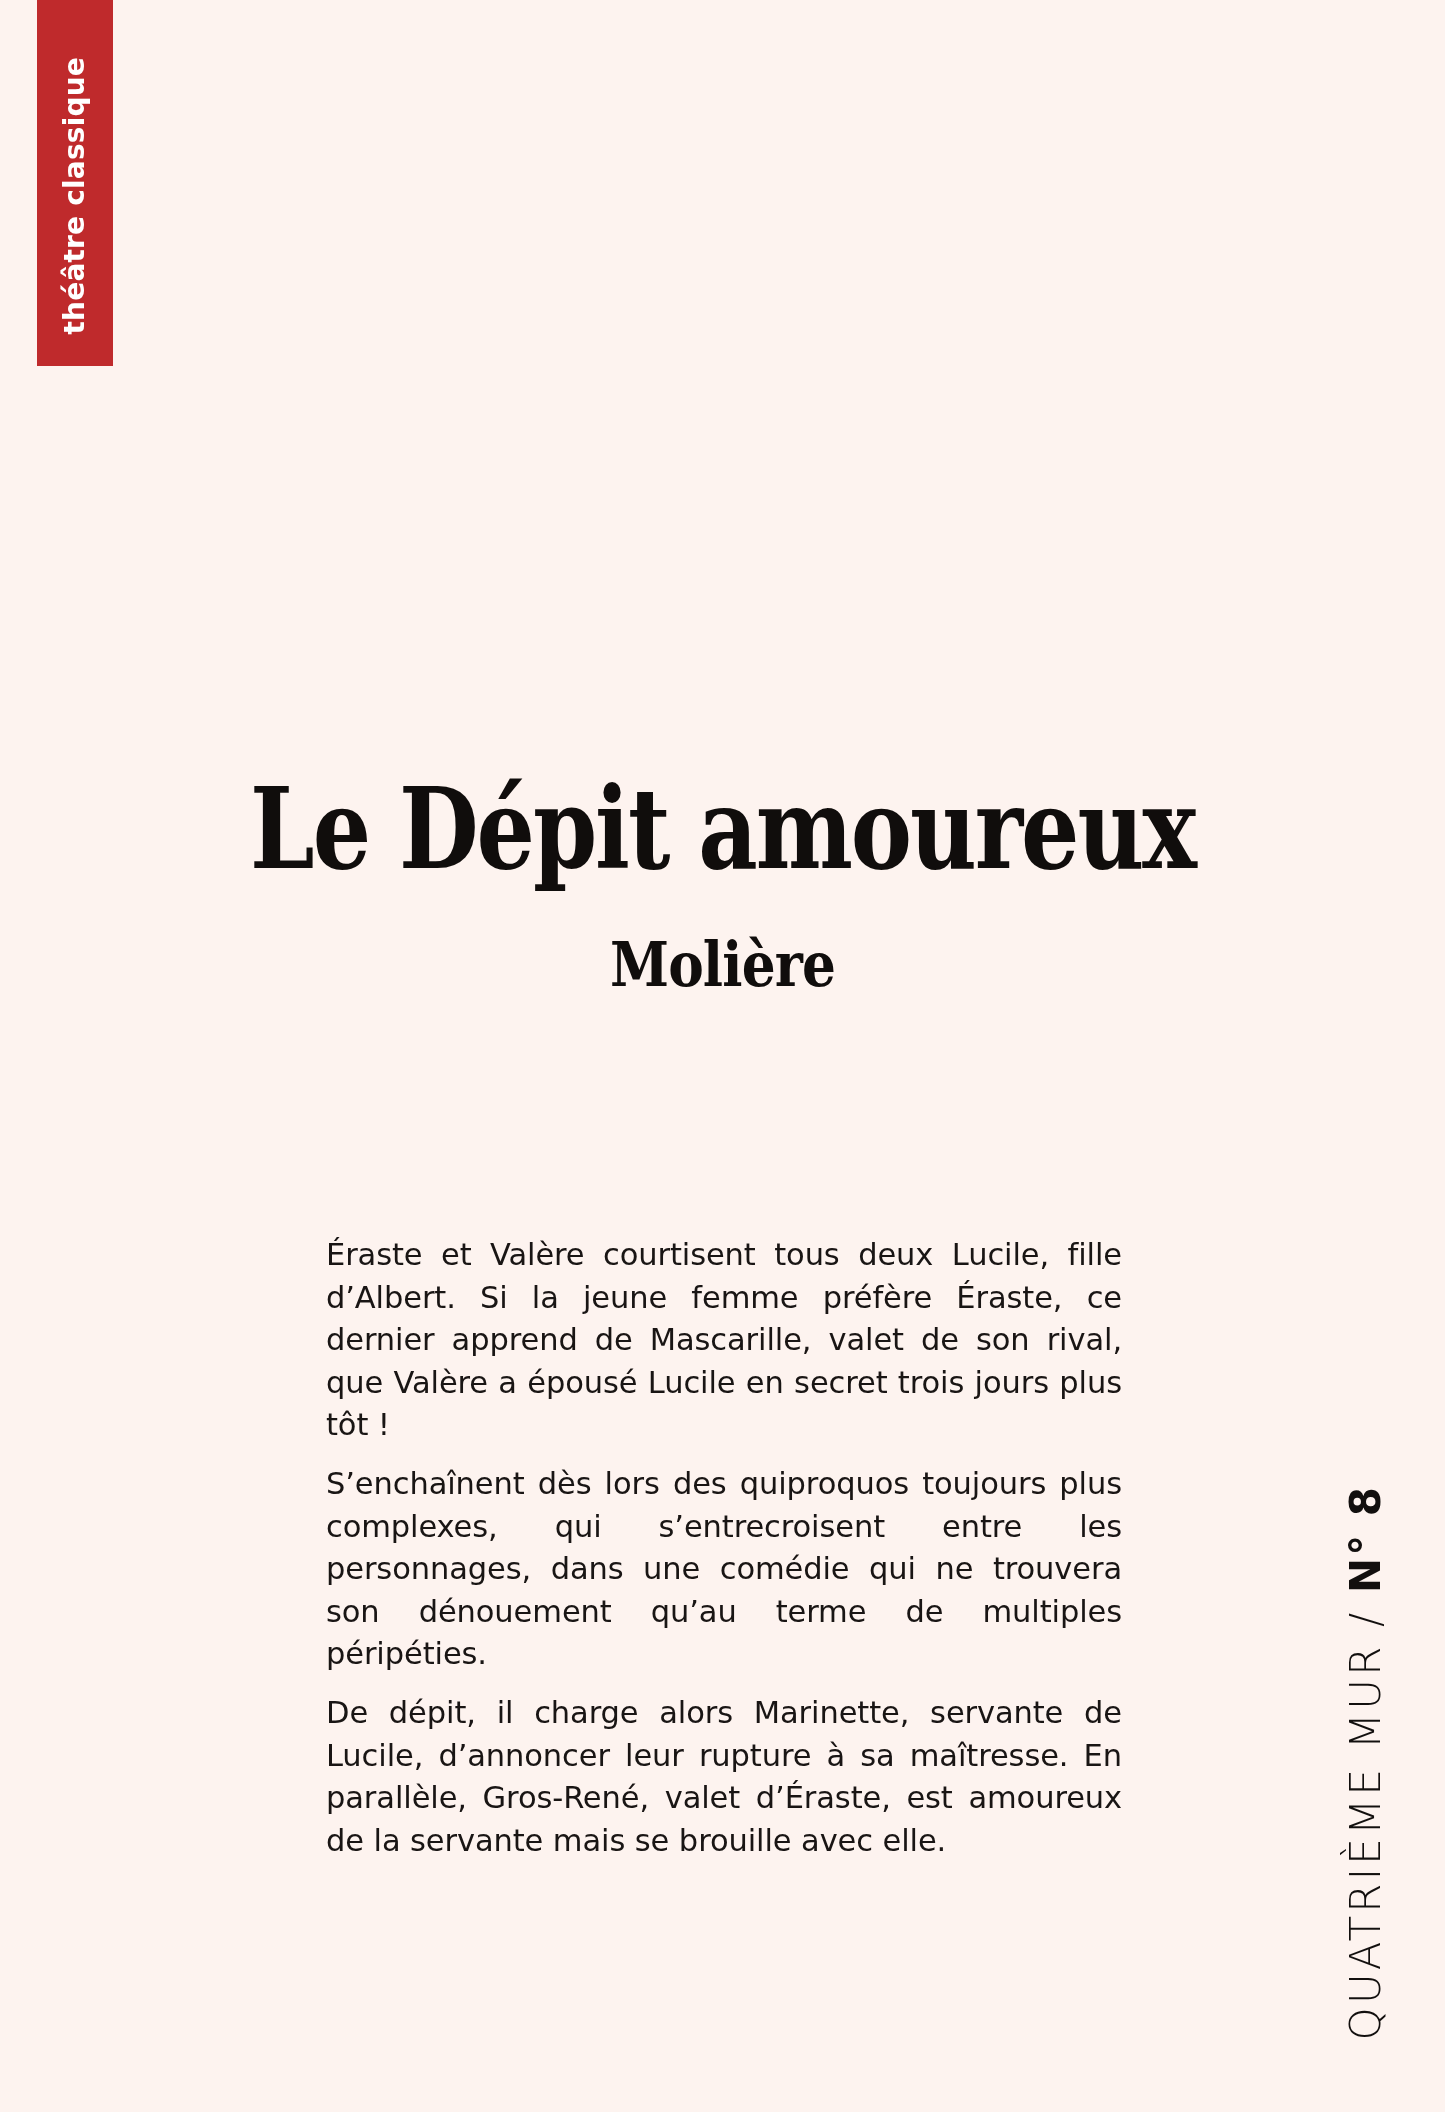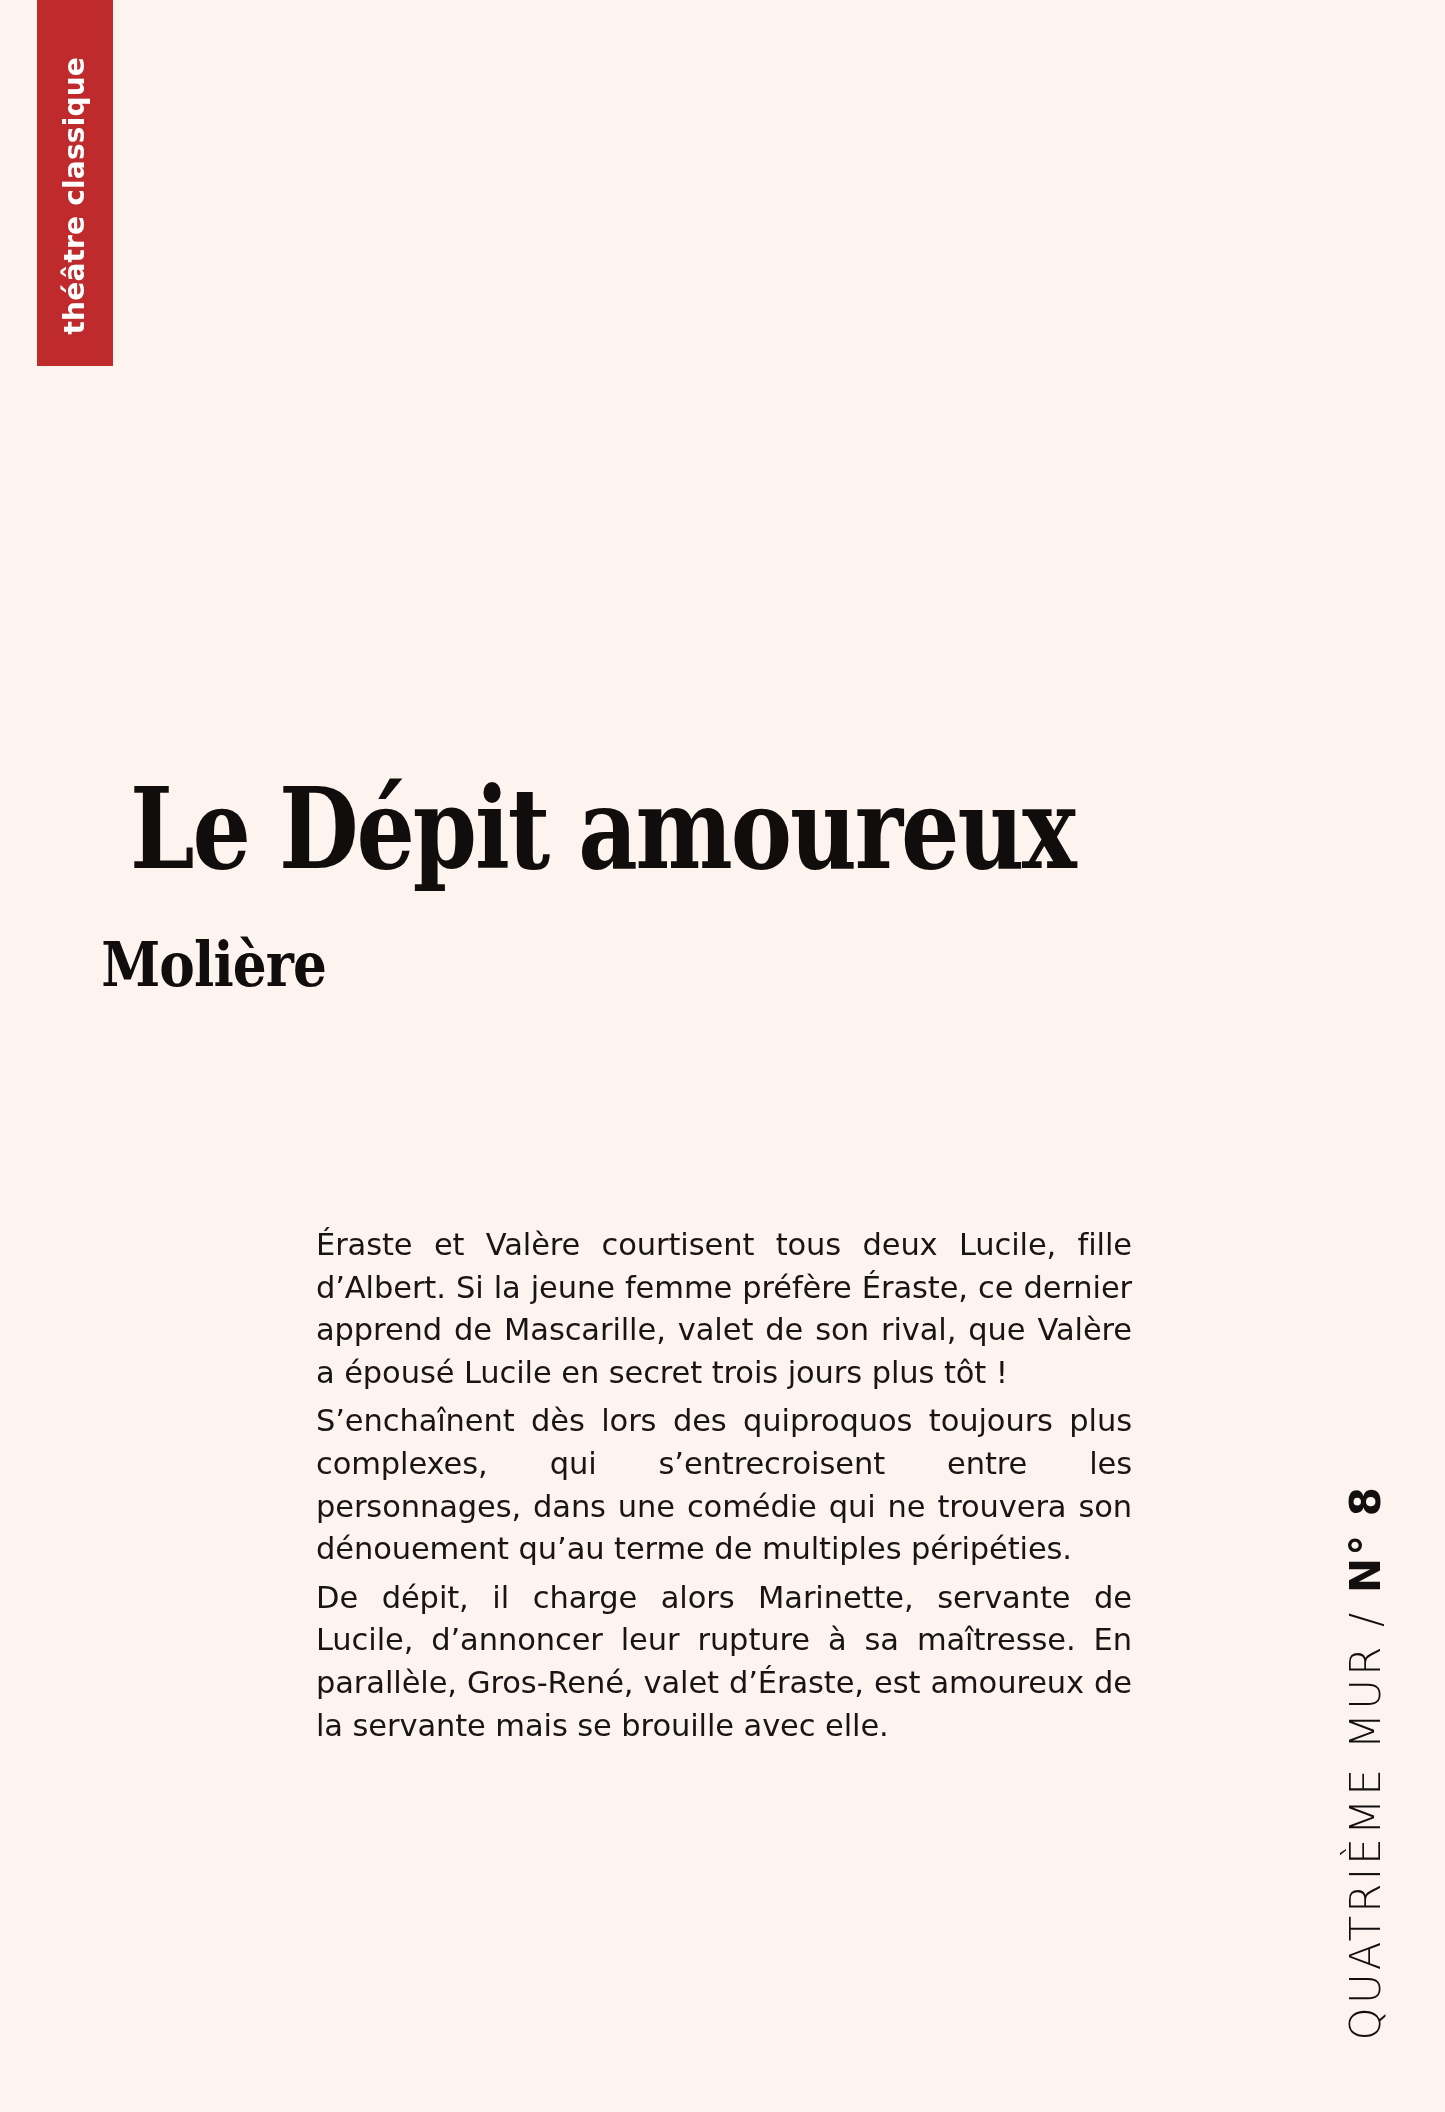--- a/index.html
+++ b/index.html
@@ -45,20 +45,21 @@
     white-space: nowrap;
     padding-bottom: 26px;
   }
 
   
   .title-block {
     position: absolute;
     left: 0;
     top: 770px;
     width: 1445px;
+    text-align: center;
   }
   .book-title {
     font-family: "DejaVu Serif", "Liberation Serif", serif;
     font-weight: bold;
     font-size: 112px;
     line-height: 1.06;
     color: #100d0c;
     letter-spacing: -2.5px;
     margin: 0;
     transform: scaleX(0.82);
@@ -85,21 +86,21 @@
     left: 310px;
     top: 1218px;
     width: 828px;
     font-family: "DejaVu Sans", "Liberation Sans", sans-serif;
     font-size: 30.5px;
     line-height: 42.6px;
     color: #191514;
     letter-spacing: -0.1px;
   }
   .blurb p {
-    margin: 6px;
+    margin: 16px;
     text-align: justify;
     text-justify: inter-word;
   }
 
   
   .series-line {
     position: absolute;
     right: 58px;
     bottom: 72px;
     height: 690px;

